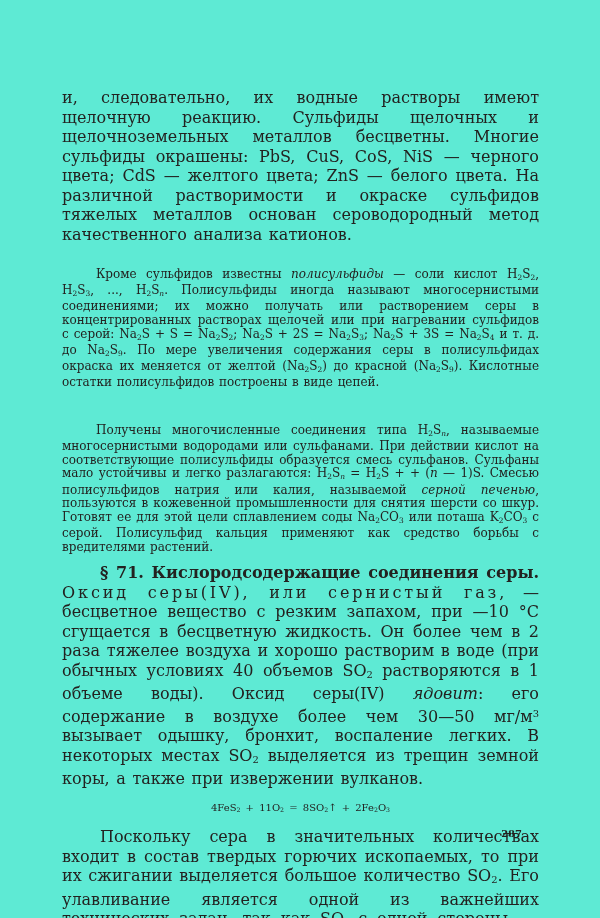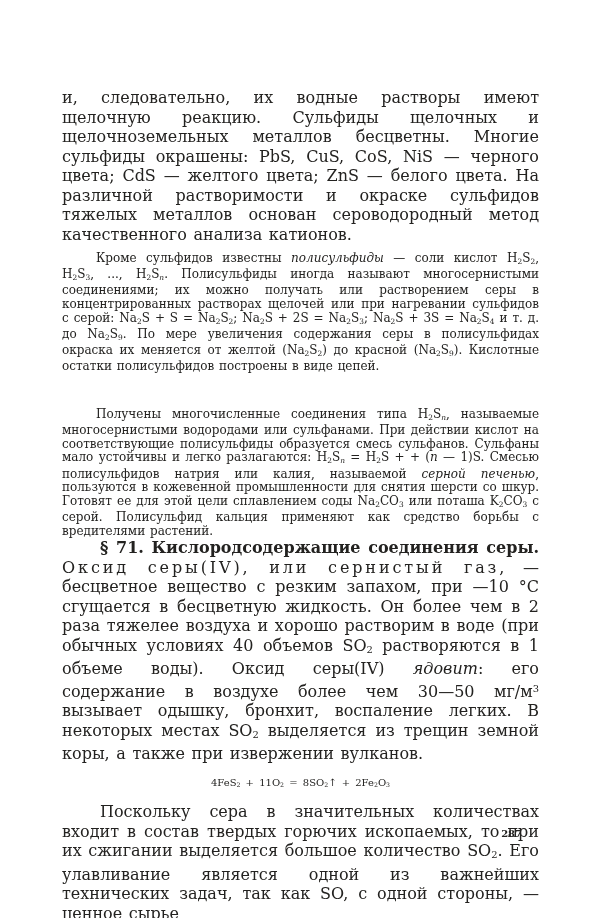--- a/index.html
+++ b/index.html
@@ -5,21 +5,21 @@
   html, body {
     margin: 0;
     padding: 0;
     background: #e8e8e6;
   }
   .page {
     position: relative;
     width: 600px;
     height: 918px;
     margin: 0 auto;
-    background: #ffffff;
+    background: #5eead4;
     color: #232220;
     overflow: hidden;
     font-family: "DejaVu Serif", "Liberation Serif", serif;
   }
   .content {
     position: absolute;
     left: 62px;
     top: 88px;
     width: 477px;
   }
@@ -34,22 +34,22 @@
     line-height: 19.5px;
     word-spacing: 1.5px;
   }
   p.fine {
     font-size: 12px;
     line-height: 13.6px;
     word-spacing: 1px;
   }
   p.main.indent { text-indent: 38px; }
   p.fine.indent { text-indent: 34px; margin-top: 34px; }
-  p.main + p.fine { margin-top: 8px; }
-  p.fine + p.main { margin-top: 0; }
+  p.main + p.fine { margin-top: 24px; }
+  p.fine + p.main { margin-top: 9px; }
   p.equation {
     text-align: center;
     font-size: 10px;
     line-height: 18px;
     margin: 10px 0 8px;
     word-spacing: 2px;
   }
   .it  { font-style: italic; }
   .bd  { font-weight: bold; }
   .sp  { letter-spacing: 0.18em; }

